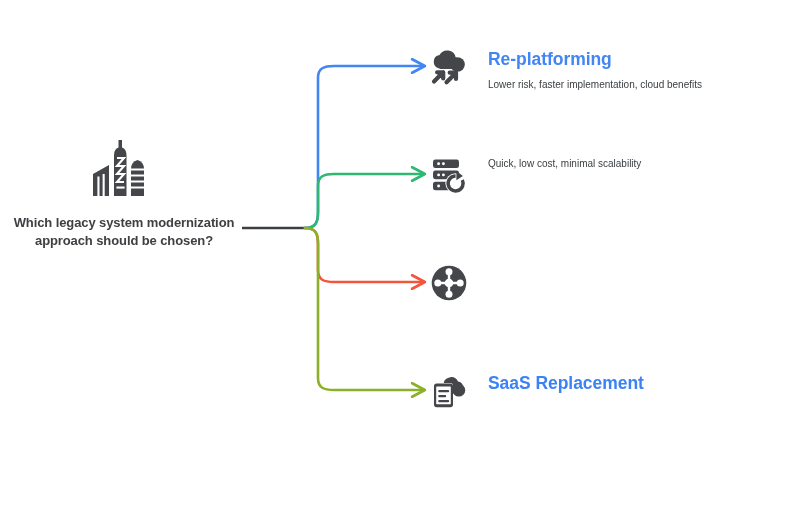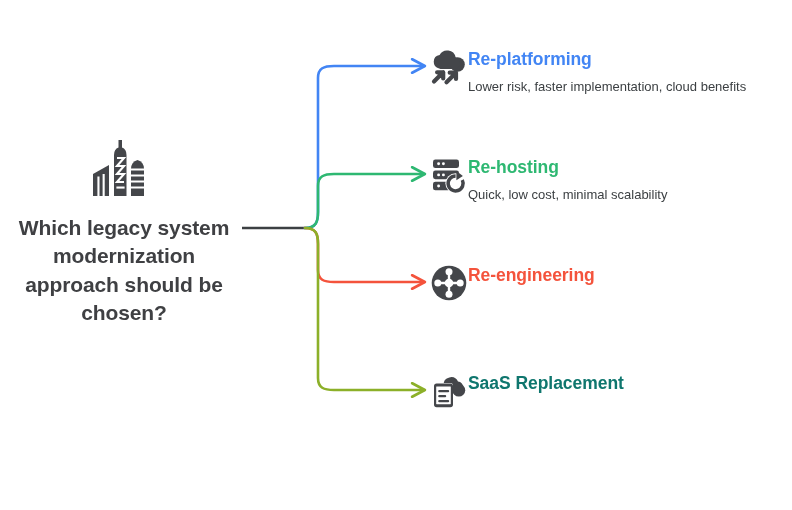--- a/index.html
+++ b/index.html
@@ -30,21 +30,21 @@
     width: 232px;
     text-align: center;
   }
   .root-icon {
     display: block;
     margin: 0 auto 16px auto;
     width: 66px;
     height: 60px;
   }
   .root-title {
-    font-size: 21px;
+    font-size: 13px;
     font-weight: bold;
     line-height: 1.35;
     color: #3f4043;
     letter-spacing: -0.1px;
   }
 
   
   .connectors {
     position: absolute;
     left: 0;
@@ -54,41 +54,41 @@
     pointer-events: none;
   }
 
   
   .branch {
     position: absolute;
     left: 430px;
     width: 356px;
     display: flex;
     align-items: flex-start;
-    gap: 0;
+    gap: 20px;
   }
   .branch-icon {
     flex: 0 0 auto;
     width: 38px;
     height: 38px;
     margin-top: 0px;
   }
   .branch-text {
     flex: 1 1 auto;
     padding-top: 1px;
   }
   .branch-title {
     font-size: 17.5px;
     font-weight: bold;
     line-height: 1.15;
     margin-bottom: 9px;
     letter-spacing: -0.05px;
   }
   .branch-desc {
-    font-size: 13px;
+    font-size: 10px;
     font-weight: normal;
     line-height: 1.42;
     color: #3c4043;
     max-width: 288px;
   }
 
   #branch-0 { top: 48px;  }
   #branch-1 { top: 156px; }
   #branch-2 { top: 264px; }
   #branch-3 { top: 372px; }
@@ -184,21 +184,20 @@
         <rect x="3" y="25.7" width="26" height="8.6" rx="2.4"></rect>
         <circle cx="8.6" cy="30.0" r="1.45" fill="#ffffff"></circle>
 
         <circle cx="25.6" cy="27.4" r="10.2" fill="#ffffff"></circle>
 
         <path d="M25.6 19.9 A7.5 7.5 0 1 0 32.3 24.0" fill="none" stroke="#44464a" stroke-width="3.5" stroke-linecap="butt"></path>
         <path d="M26.4 15.1 L32.9 19.9 L26.4 24.2 Z"></path>
       </g>
     </svg>
     <div class="branch-text">
-      <div class="branch-title" style="color:#2eb872">Re-hosting</div>
       <div class="branch-desc">Quick, low cost, minimal scalability</div>
     </div>
   </div>
 
   <div class="branch" id="branch-2">
     <svg class="branch-icon" viewBox="0 0 38 38">
       <circle cx="19" cy="19" r="17.3" fill="#44464a"></circle>
       <g stroke="#ffffff" stroke-width="2.4" stroke-linecap="round">
         <line x1="19" y1="19" x2="19" y2="8.4"></line>
         <line x1="19" y1="19" x2="19" y2="29.6"></line>
@@ -207,21 +206,20 @@
       </g>
       <g fill="#ffffff">
         <circle cx="19" cy="19" r="4.3"></circle>
         <circle cx="19" cy="7.8" r="3.5"></circle>
         <circle cx="19" cy="30.2" r="3.5"></circle>
         <circle cx="7.8" cy="19" r="3.5"></circle>
         <circle cx="30.2" cy="19" r="3.5"></circle>
       </g>
     </svg>
     <div class="branch-text">
-      <div class="branch-title" style="color:#f4533c">Re-engineering</div>
     </div>
   </div>
 
   <div class="branch" id="branch-3">
     <svg class="branch-icon" viewBox="0 0 38 38">
       <g fill="#44464a">
 
         <path d="M13.5 13.0 A7.6 7.6 0 0 1 28.0 9.6 A5.6 5.6 0 0 1 27.4 20.8
                  L14.6 20.8 Z"></path>
         <circle cx="28.8" cy="18.2" r="6.4"></circle>
@@ -235,17 +233,17 @@
                  v-17.0 a0.4 0.4 0 0 0 -0.4 -0.4 z" fill="#44464a"></path>
 
         <rect x="8.2" y="18.0" width="11.0" height="2.3" rx="1.1"></rect>
         <rect x="8.2" y="23.0" width="8.0" height="2.3" rx="1.1"></rect>
         <rect x="8.2" y="28.0" width="11.0" height="2.3" rx="1.1"></rect>
 
         <circle cx="24.2" cy="19.4" r="1.9"></circle>
       </g>
     </svg>
     <div class="branch-text">
-      <div class="branch-title" style="color:#0f766e">SaaS Replacement</div>
+      <div class="branch-title" style="color:#3b82f6">SaaS Replacement</div>
     </div>
   </div>
 
 </div>
 
 </body></html>

